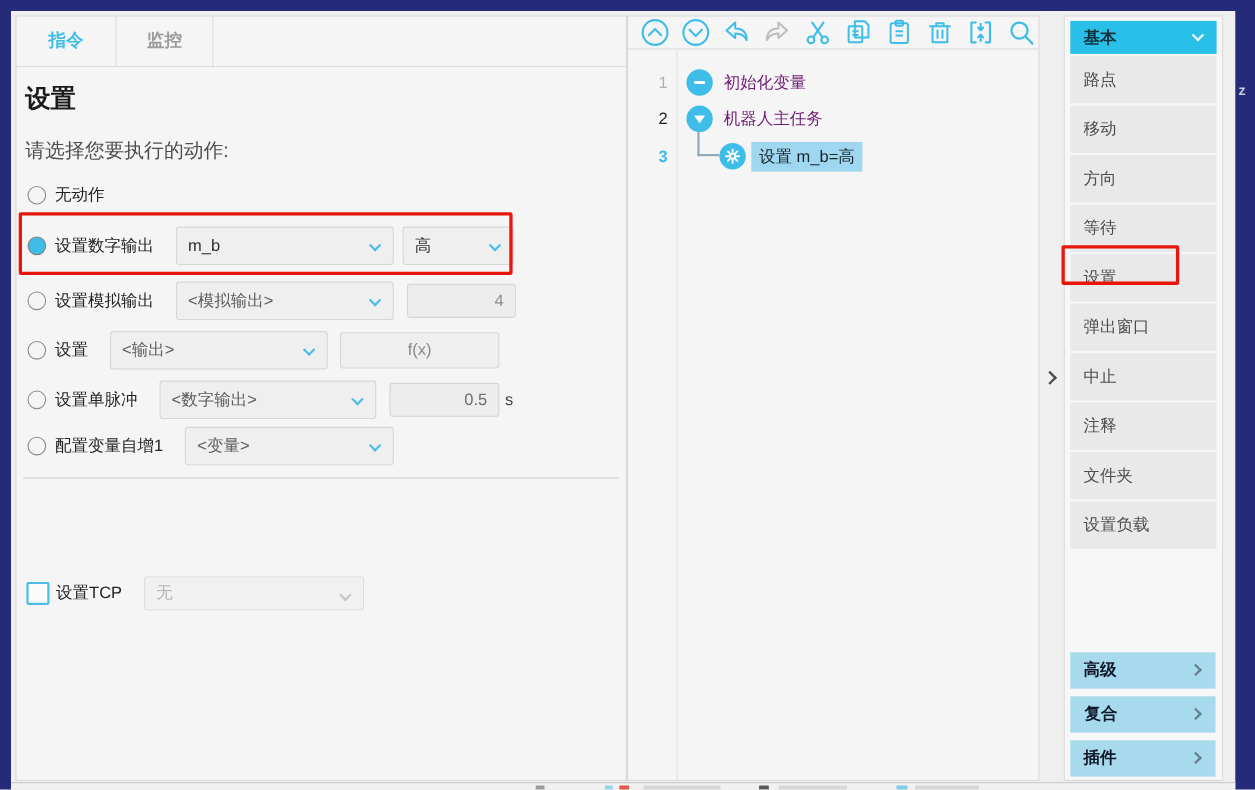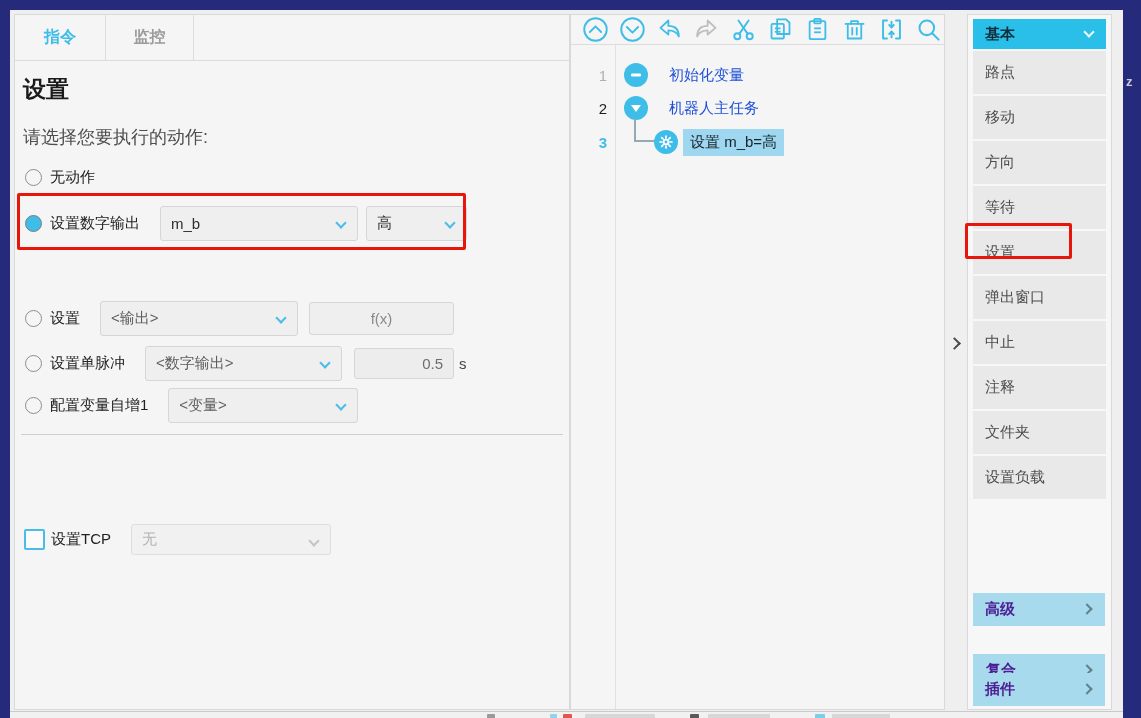--- a/index.html
+++ b/index.html
@@ -59,40 +59,40 @@
   .tico { width:27px; height:27px; flex:none; display:block; }
   .numcol-line { position:absolute; left:44px; top:30px; bottom:0; border-left:1px solid #e0e0e0; }
 
   .tree-row { position:absolute; left:0; right:2px; height:32px; display:flex; align-items:center; }
   .tnum { width:36px; text-align:right; font-size:15px; flex:none; }
   .tnum.dim { color:#b0b0b0; }
   .tnum.dark { color:#1e1e1e; }
   .tnum.sel { color:#3dbde8; font-weight:bold; }
   .node-circle { width:24px; height:24px; border-radius:50%; background:#3dbde8; flex:none;
                  display:flex; align-items:center; justify-content:center; }
-  .tlabel { font-size:15px; color:#1d4ed8; margin-left:21px; white-space:nowrap; }
+  .tlabel { font-size:15px; color:#701a75; margin-left:10px; white-space:nowrap; }
   .tlabel.hl { background:#9ed7ef; color:#15232a; padding:4px 7px; margin-left:5px; }
   .elbow-v { position:absolute; left:63px; top:104px; width:2px; height:23px; background:#93aab6; }
   .elbow-h { position:absolute; left:63px; top:125px; width:20px; height:2px; background:#93aab6; }
 
   .gutter-chev { position:absolute; left:950px; top:339px; width:9px; height:9px;
                  border-right:2px solid #4a4a4a; border-top:2px solid #4a4a4a; transform:rotate(45deg); cursor:pointer; }
 
   
   .sidebar { position:absolute; left:967px; top:14px; width:145px; height:696px;
              background:#f7f7f7; border:1px solid #d9d9d9; padding:4px 5px 0 5px; }
   .sb-header { height:30px; background:#29bfe9; display:flex; align-items:center; padding:0 12px;
                font-size:15px; font-weight:bold; color:#11303c; position:relative; cursor:pointer; }
   .sb-header .chev-w { position:absolute; right:13px; top:9px; width:8px; height:8px;
                border-right:2px solid #eef9fd; border-bottom:2px solid #eef9fd; transform:rotate(45deg); }
   .sb-item { height:43px; margin-top:2px; background:#e9e9e9; display:flex; align-items:center; padding:0 12px;
              font-size:15px; color:#4d4d4d; cursor:pointer; }
   .sb-item:first-of-type { margin-top:3px; }
   .sb-section { position:absolute; left:5px; right:6px; height:33px; background:#a7daec; display:flex; align-items:center;
-                padding:0 12px; font-size:15px; font-weight:bold; color:#4c1d95; cursor:pointer; }
+                padding:0 12px; font-size:15px; font-weight:bold; color:#0f172a; cursor:pointer; }
   .sb-section .chev-r { position:absolute; right:14px; top:12px; width:8px; height:8px;
                 border-right:2px solid #63808d; border-top:2px solid #63808d; transform:rotate(45deg); }
 
   
   .anno { position:absolute; border:3px solid #e8150b; border-radius:2px; pointer-events:none; z-index:50; }
   .anno1 { left:17px; top:193px; width:449px; height:57px; }
   .anno2 { left:965px; top:223px; width:107px; height:36px; }
 
   
   .status-strip { position:absolute; left:10px; top:711px; width:1113px; height:7px;
@@ -128,20 +128,29 @@
       <div class="dd" style="width:198px;">
         <span>m_b</span>
         <span class="chev"></span>
       </div>
       <div class="dd" style="width:101px;margin-left:8px;">
         <span>高</span>
         <span class="chev"></span>
       </div>
     </div>
 
+    <div class="row" style="top:241px;height:35px;">
+      <span class="radio"></span>
+      <span class="opt-label">设置模拟输出</span>
+      <div class="dd" style="width:198px;">
+        <span class="ph">&lt;模拟输出&gt;</span>
+        <span class="chev"></span>
+      </div>
+      <div class="numbox" style="width:99px;margin-left:12px;">4</div>
+    </div>
 
     <div class="row" style="top:286px;height:35px;">
       <span class="radio"></span>
       <span class="opt-label">设置</span>
       <div class="dd" style="width:198px;">
         <span class="ph">&lt;输出&gt;</span>
         <span class="chev"></span>
       </div>
       <div class="fxbox" style="width:145px;margin-left:11px;">f(x)</div>
     </div>
@@ -295,21 +304,21 @@
     <div class="sb-item">弹出窗口</div>
     <div class="sb-item">中止</div>
     <div class="sb-item">注释</div>
     <div class="sb-item">文件夹</div>
     <div class="sb-item">设置负载</div>
 
     <div class="sb-section" style="top:578px;">
       <span>高级</span>
       <span class="chev-r"></span>
     </div>
-    <div class="sb-section" style="top:639px;padding-left:13px;">
+    <div class="sb-section" style="top:618px;padding-left:13px;">
       <span>复合</span>
       <span class="chev-r"></span>
     </div>
     <div class="sb-section" style="top:658px;">
       <span>插件</span>
       <span class="chev-r"></span>
     </div>
   </div>
 
   <div class="anno anno1"></div>

